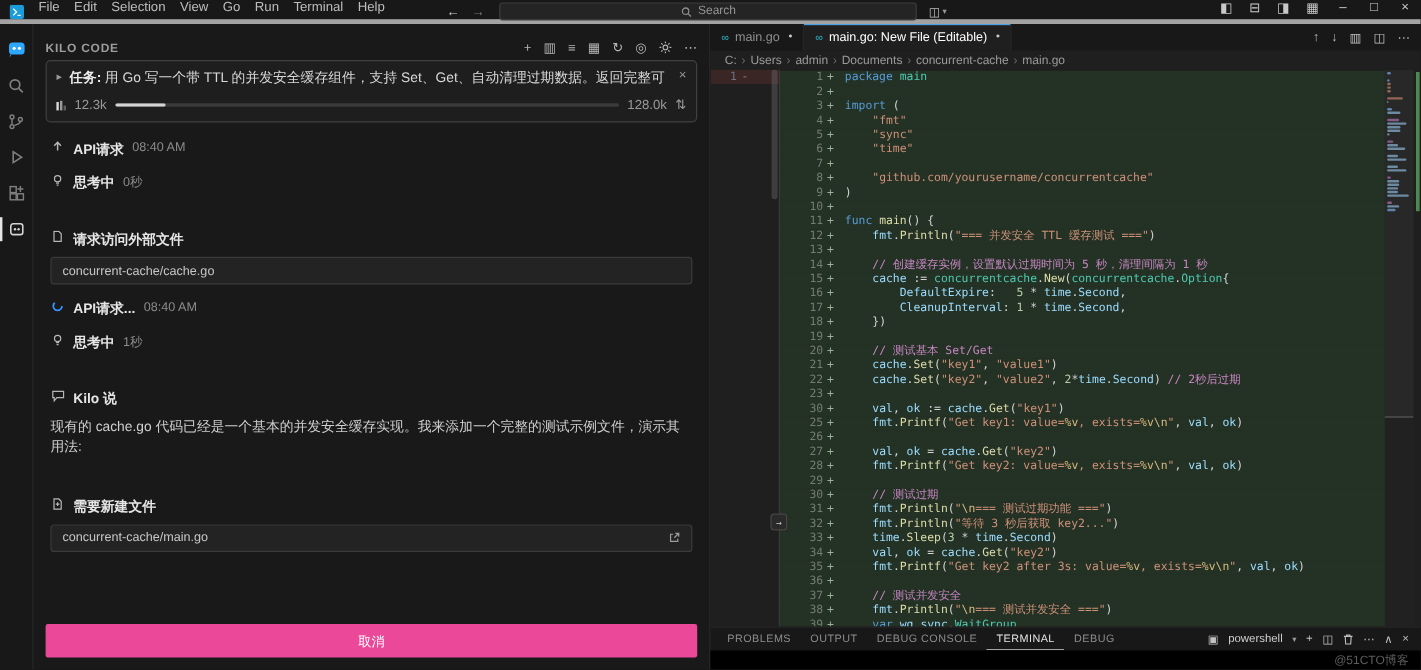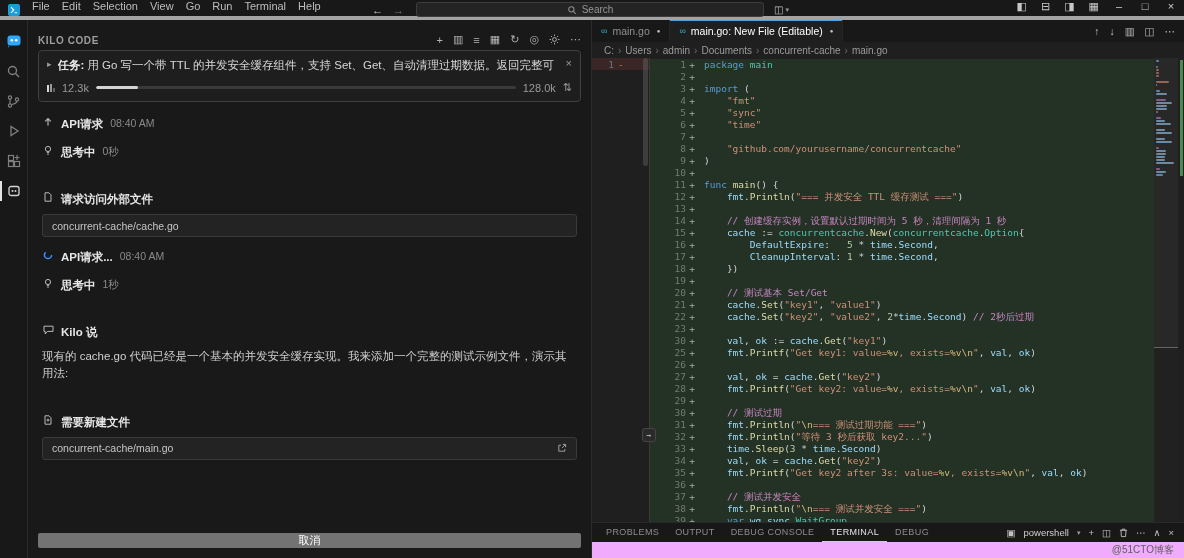--- a/index.html
+++ b/index.html
@@ -52,21 +52,21 @@
 #timeline{flex:1;overflow:hidden;padding:2px 14px 0}
 .tl-row{display:flex;gap:7px;margin-top:13px}
 .tl-header{margin-top:32px}
 .tl-icon{width:12px;display:flex;justify-content:center}
 .tl-title{font-size:11.5px;font-weight:bold;color:#e6e6e6}
 .tl-time{font-size:10.5px;color:#8a8a8a}
 .chip{margin-top:7px;height:23px;border:1px solid #3a3a3a;background:#232323;border-radius:3px;display:flex;align-items:center;padding:0 9px}
 .chip-text{font-size:10.5px;color:#c6c6c6}
 .chip-action{margin-left:auto}
 .tl-text{margin-top:8px;font-size:11.5px;color:#cfcfcf;line-height:1.5}
-#cancel-btn{position:absolute;left:10px;right:10px;bottom:10px;height:15px;background:#737373;border:none;border-radius:2px;color:#fff;font-size:11px;font-family:inherit;display:flex;align-items:center;justify-content:center;cursor:pointer}
+#cancel-btn{position:absolute;left:10px;right:10px;bottom:10px;height:28px;background:#ec4899;border:none;border-radius:2px;color:#fff;font-size:11px;font-family:inherit;display:flex;align-items:center;justify-content:center;cursor:pointer}
 
 
 #editor{flex:1;display:flex;flex-direction:column;background:#1f1f1f;min-width:0}
 #tabbar{height:22px;background:#181818;display:flex;align-items:stretch;flex:none}
 #tabs{display:flex}
 .tab{display:flex;align-items:center;gap:5px;padding:0 9px;font-size:10.5px;background:#181818;color:#8f8f8f;border-right:1px solid #252525;position:relative;white-space:nowrap}
 .tab.active{background:#1f1f1f;color:#fff}
 .tab.active::after{content:"";position:absolute;left:0;right:0;top:0;height:1px;background:#4da0e0}
 .tab-icon{color:#2fb3c7;font-size:9px}
 .tab-dot{font-size:6px;color:#c8c8c8;margin-left:2px}
@@ -105,21 +105,21 @@
 .ov-add{position:absolute;top:2px;right:1px;width:3px;height:116px;background:#4b8b50}
 
 
 #panelbar{height:20px;background:#181818;border-top:1px solid #2a2a2a;display:flex;align-items:center;padding:0 6px;flex:none}
 #panel-tabs{display:flex}
 .ptab{padding:0 8px;font-size:9px;letter-spacing:.4px;color:#8d8d8d;line-height:19px;white-space:nowrap}
 .ptab.active{color:#e5e5e5;box-shadow:inset 0 -1px 0 #cfcfcf}
 #panel-right{margin-left:auto;display:flex;align-items:center;gap:8px;color:#c2c2c2;font-size:9.5px;padding-right:4px}
 .shell-name{color:#cfcfcf}
 .pr-caret{font-size:7px;color:#9a9a9a}
-#panel-body{height:16px;background:#f0abfc;position:relative;flex:none}
+#panel-body{height:16px;background:#000000;position:relative;flex:none}
 #watermark{position:absolute;right:10px;top:1px;font-size:10px;color:#5d5d5d}
 </style>
 </head>
 <body>
 
 <div id="app">
 
   <header id="titlebar">
     <span class="app-icon">
       <svg width="12" height="12" viewBox="0 0 12 12">

